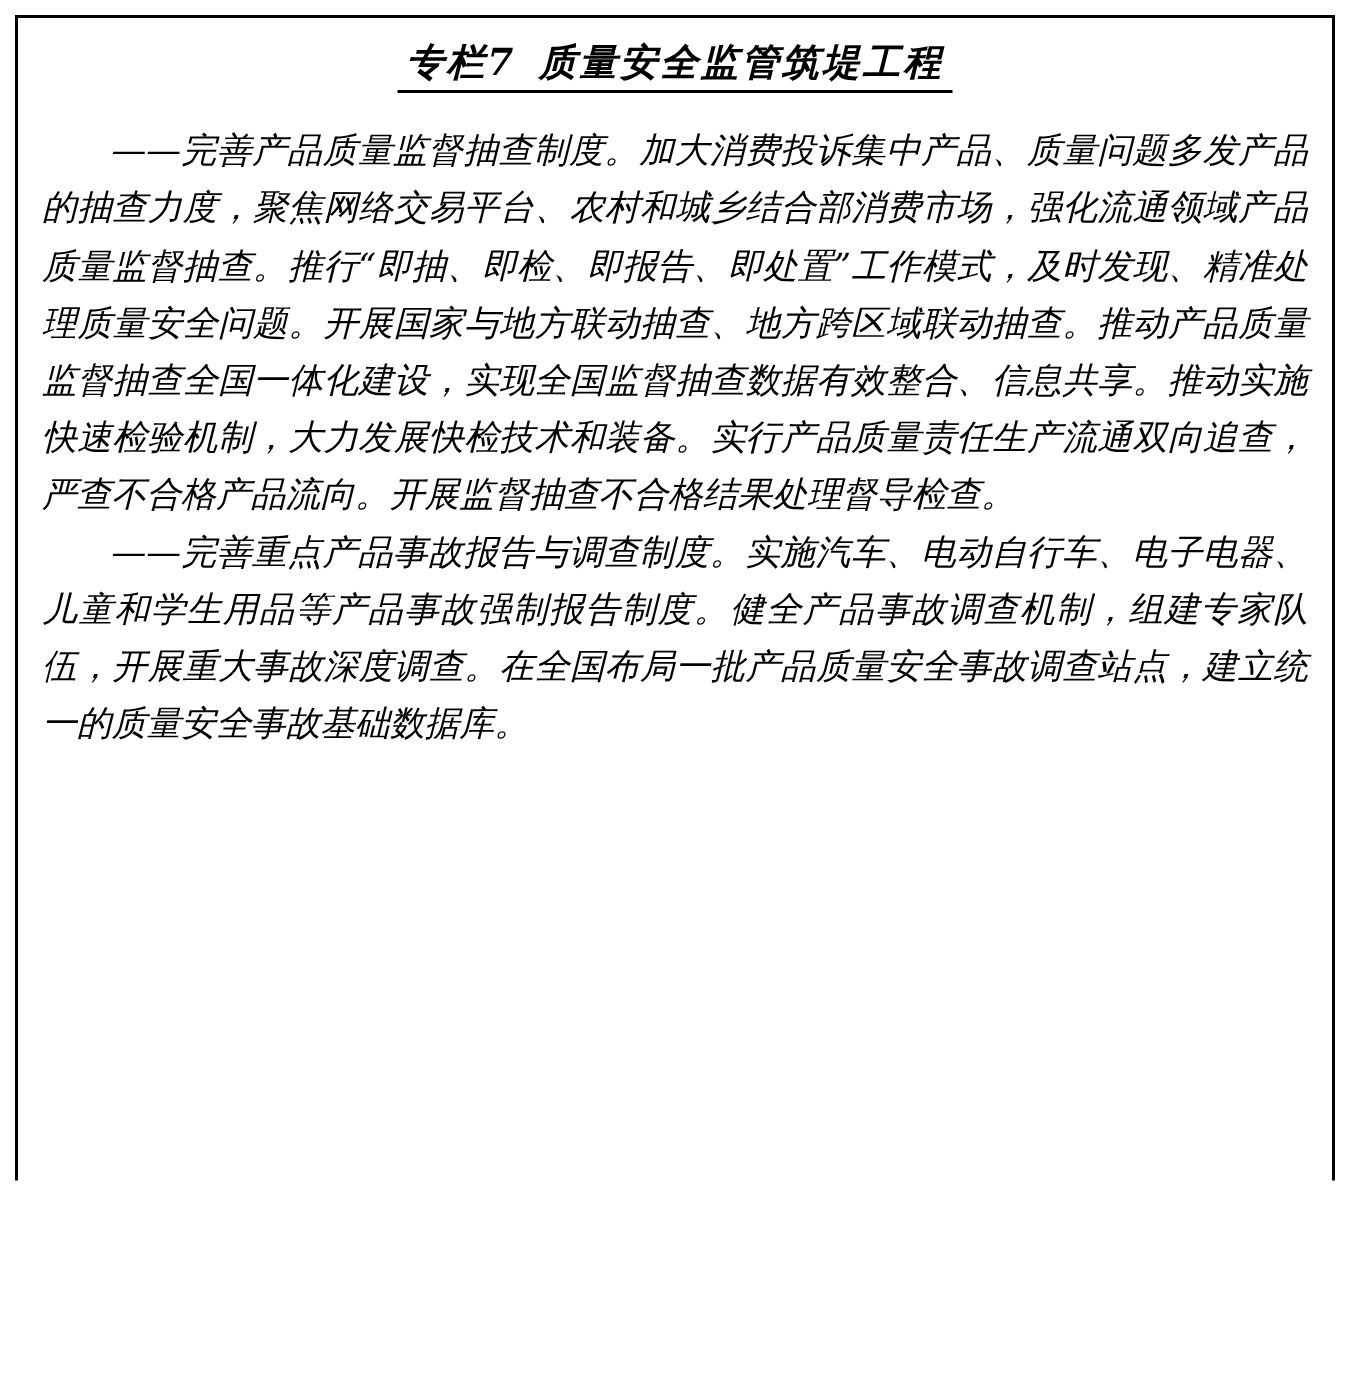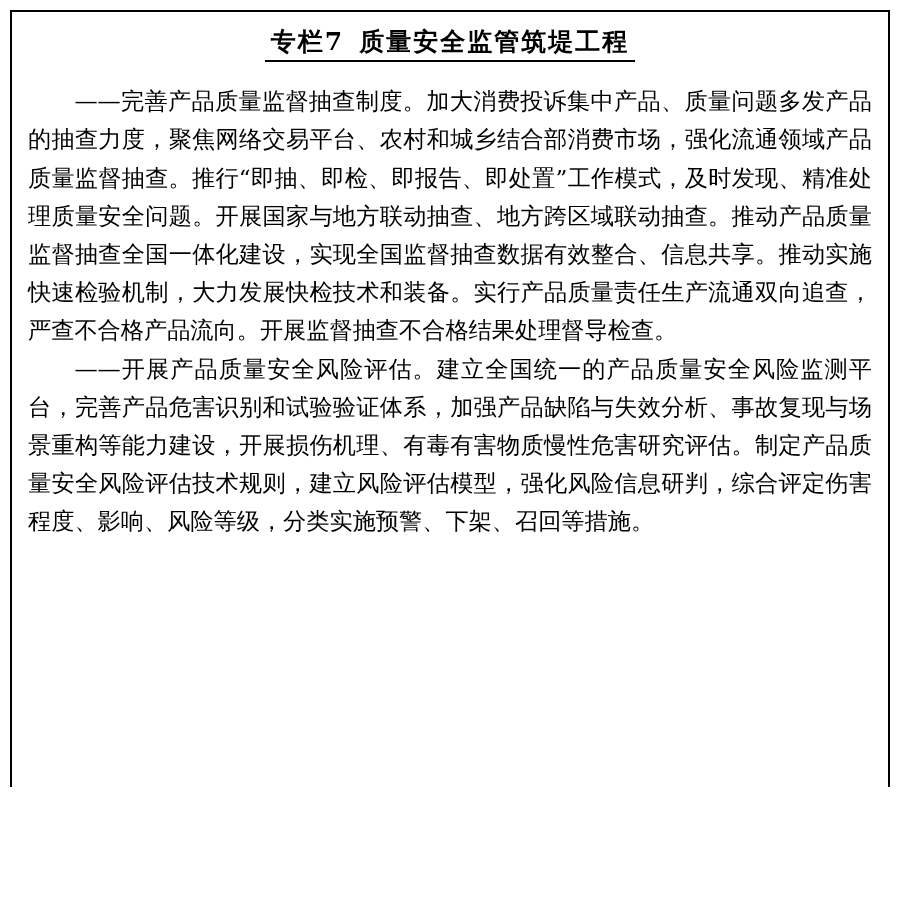--- a/index.html
+++ b/index.html
@@ -12,20 +12,21 @@
     height: 923px;
     font-family: "Liberation Serif", "DejaVu Serif", serif;
     color: #000000;
   }
   .page {
     position: relative;
     width: 900px;
     height: 787px;
     box-sizing: border-box;
     overflow: hidden;
+    font-style: italic;
   }
   .box {
     position: absolute;
     left: 10px;
     top: 10px;
     width: 880px;
     height: 903px;
     box-sizing: border-box;
     border: 2px solid #000000;
     padding: 12px 16px 10px 16px;
@@ -75,17 +76,17 @@
 
 <div class="page">
   <div class="box">
 
     <div class="title-wrap">
       <div class="title"><span>专栏</span><span class="num">7</span><span class="gap"></span><span>质量安全监管筑堤工程</span></div>
     </div>
 
     <div class="body-text">
       <p class="para">——完善产品质量监督抽查制度。加大消费投诉集中产品、质量问题多发产品的抽查力度，聚焦网络交易平台、农村和城乡结合部消费市场，强化流通领域产品质量监督抽查。推行“即抽、即检、即报告、即处置”工作模式，及时发现、精准处理质量安全问题。开展国家与地方联动抽查、地方跨区域联动抽查。推动产品质量监督抽查全国一体化建设，实现全国监督抽查数据有效整合、信息共享。推动实施快速检验机制，大力发展快检技术和装备。实行产品质量责任生产流通双向追查，严查不合格产品流向。开展监督抽查不合格结果处理督导检查。</p>
-      <p class="para">——开展产品质量安全风险评估。建立全国统一的产品质量安全风险监测平台，完善产品危害识别和试验验证体系，加强产品缺陷与失效分析、事故复现与场景重构等能力建设，开展损伤机理、有毒有害物质慢性危害研究评估。制定产品质量安全风险评估技术规则，建立风险评估模型，强化风险信息研判，综合评定伤害程度、影响、风险等级，分类实施预警、下架、召回等措施。</p>
+      <p class="para">——完善重点产品事故报告与调查制度。实施汽车、电动自行车、电子电器、儿童和学生用品等产品事故强制报告制度。健全产品事故调查机制，组建专家队伍，开展重大事故深度调查。在全国布局一批产品质量安全事故调查站点，建立统一的质量安全事故基础数据库。</p>
     </div>
 
   </div>
 </div>
 
 </body></html>

